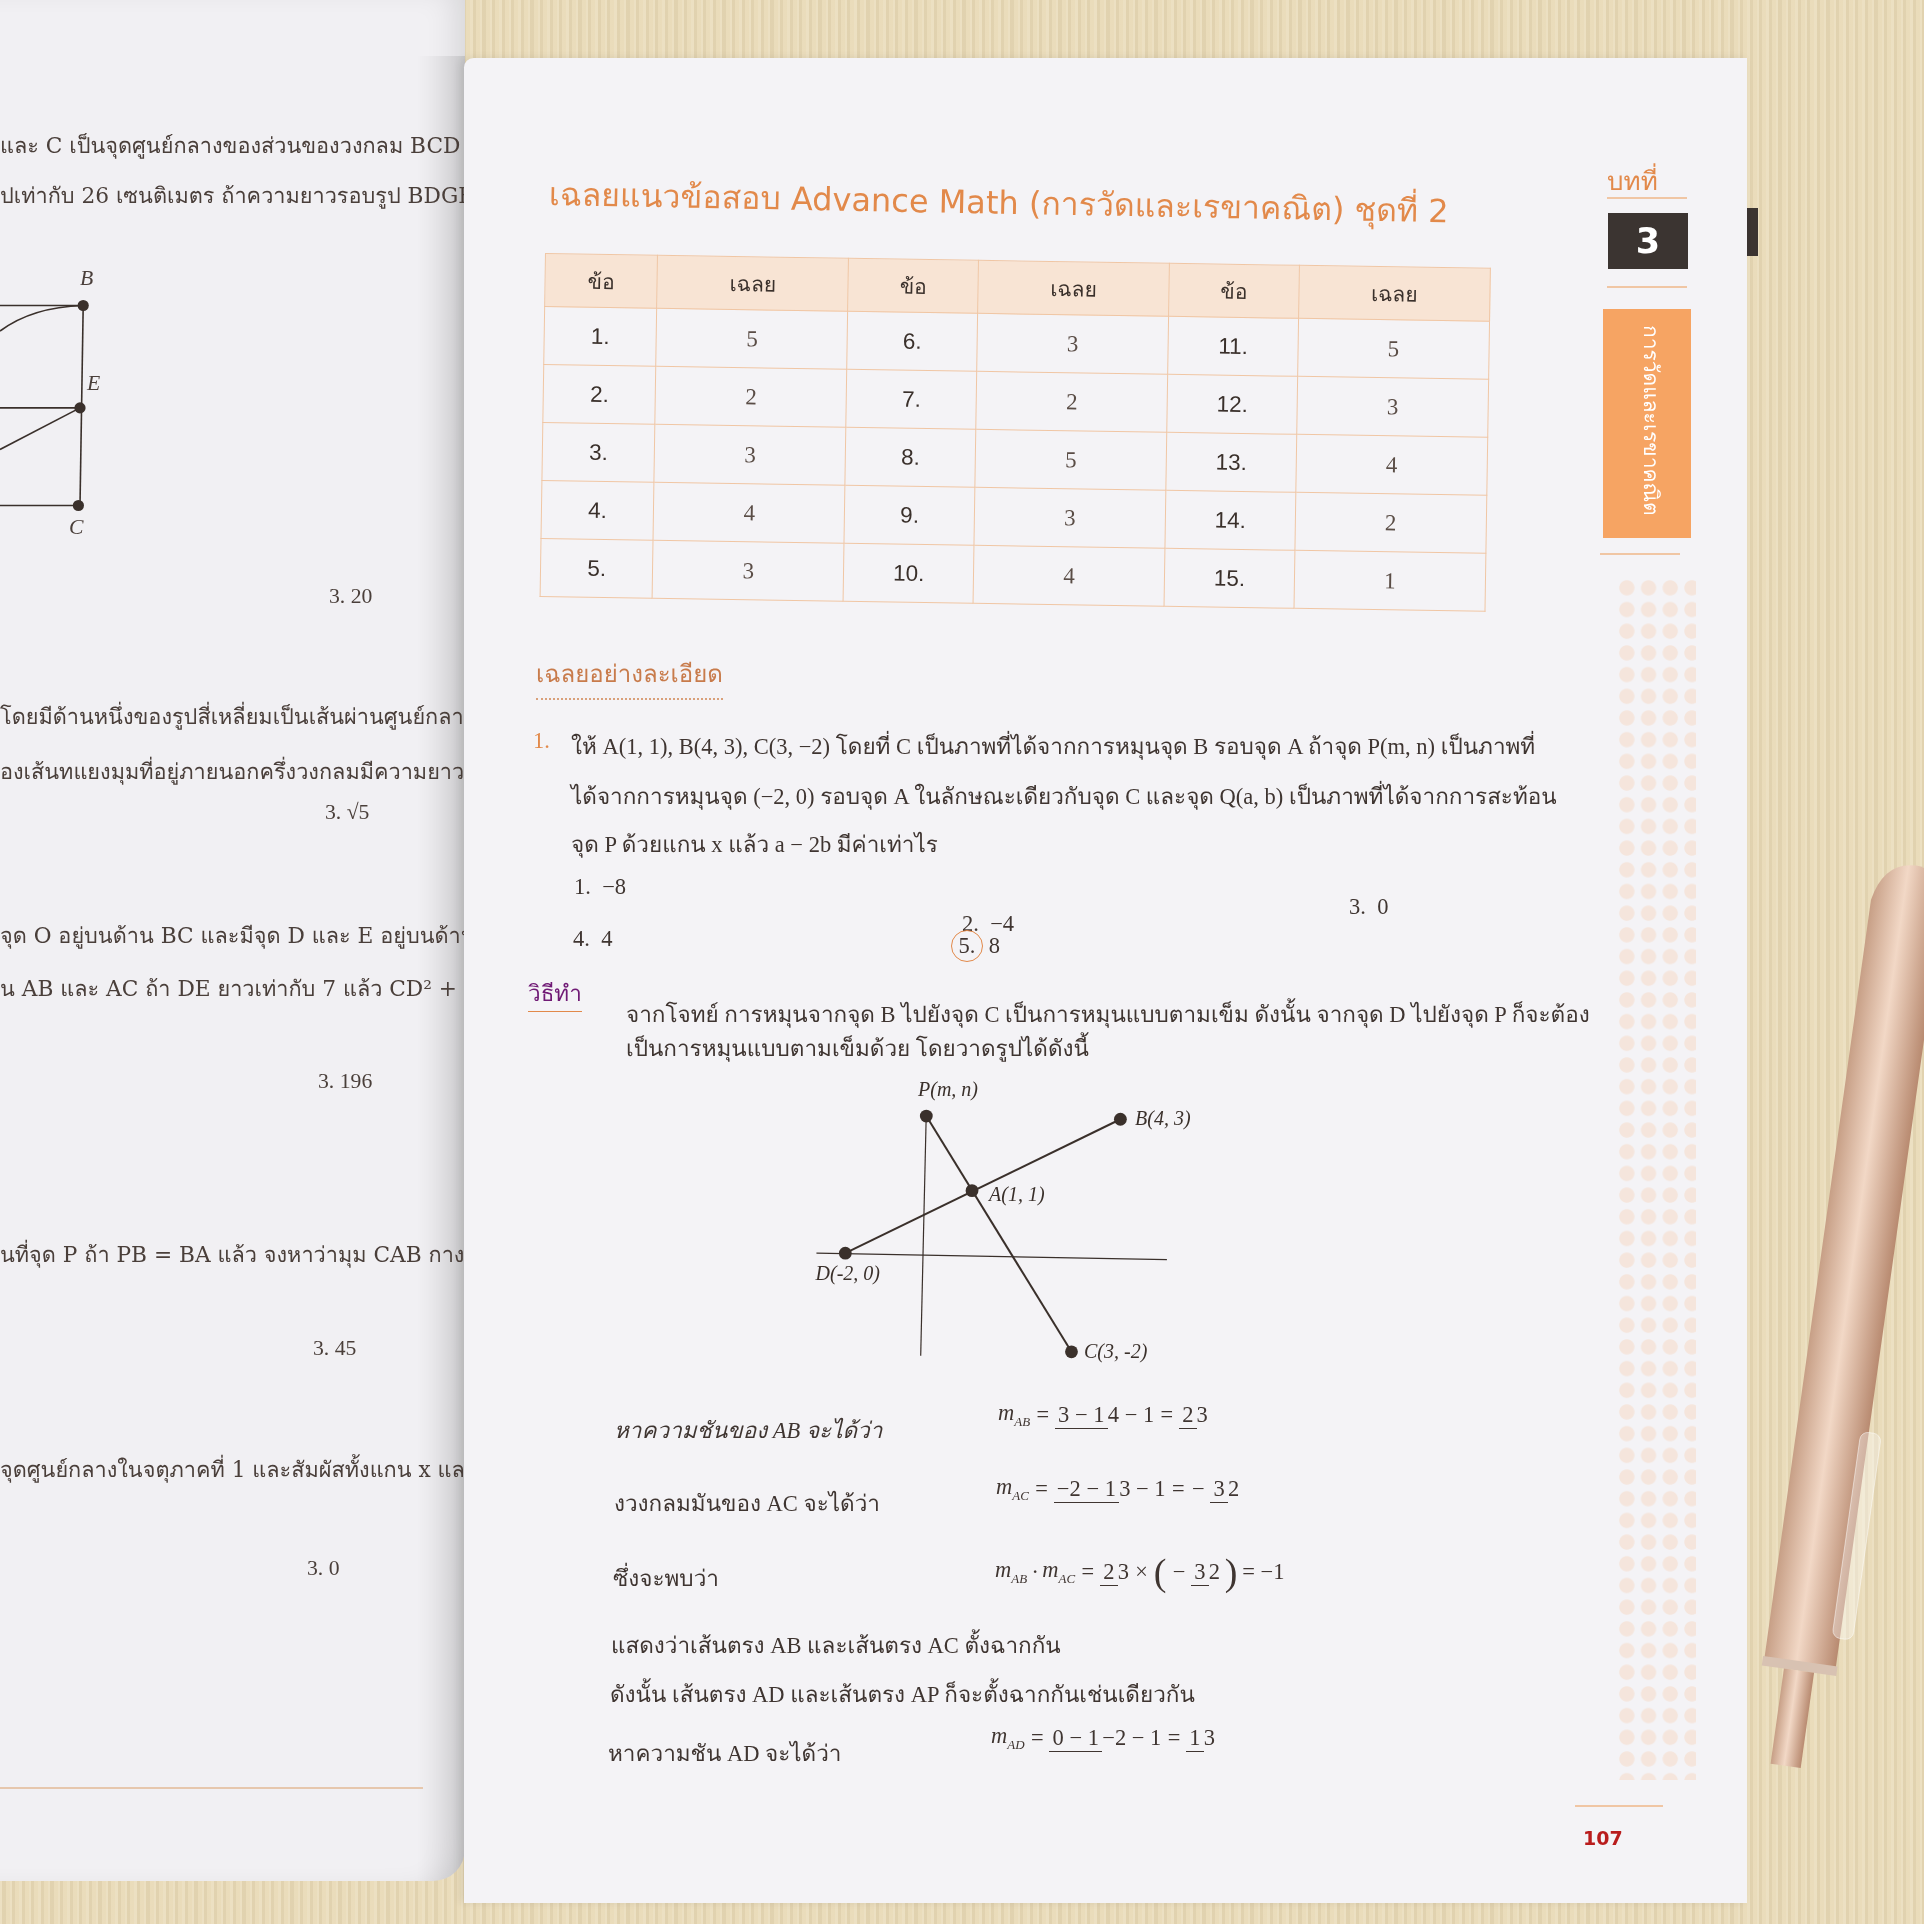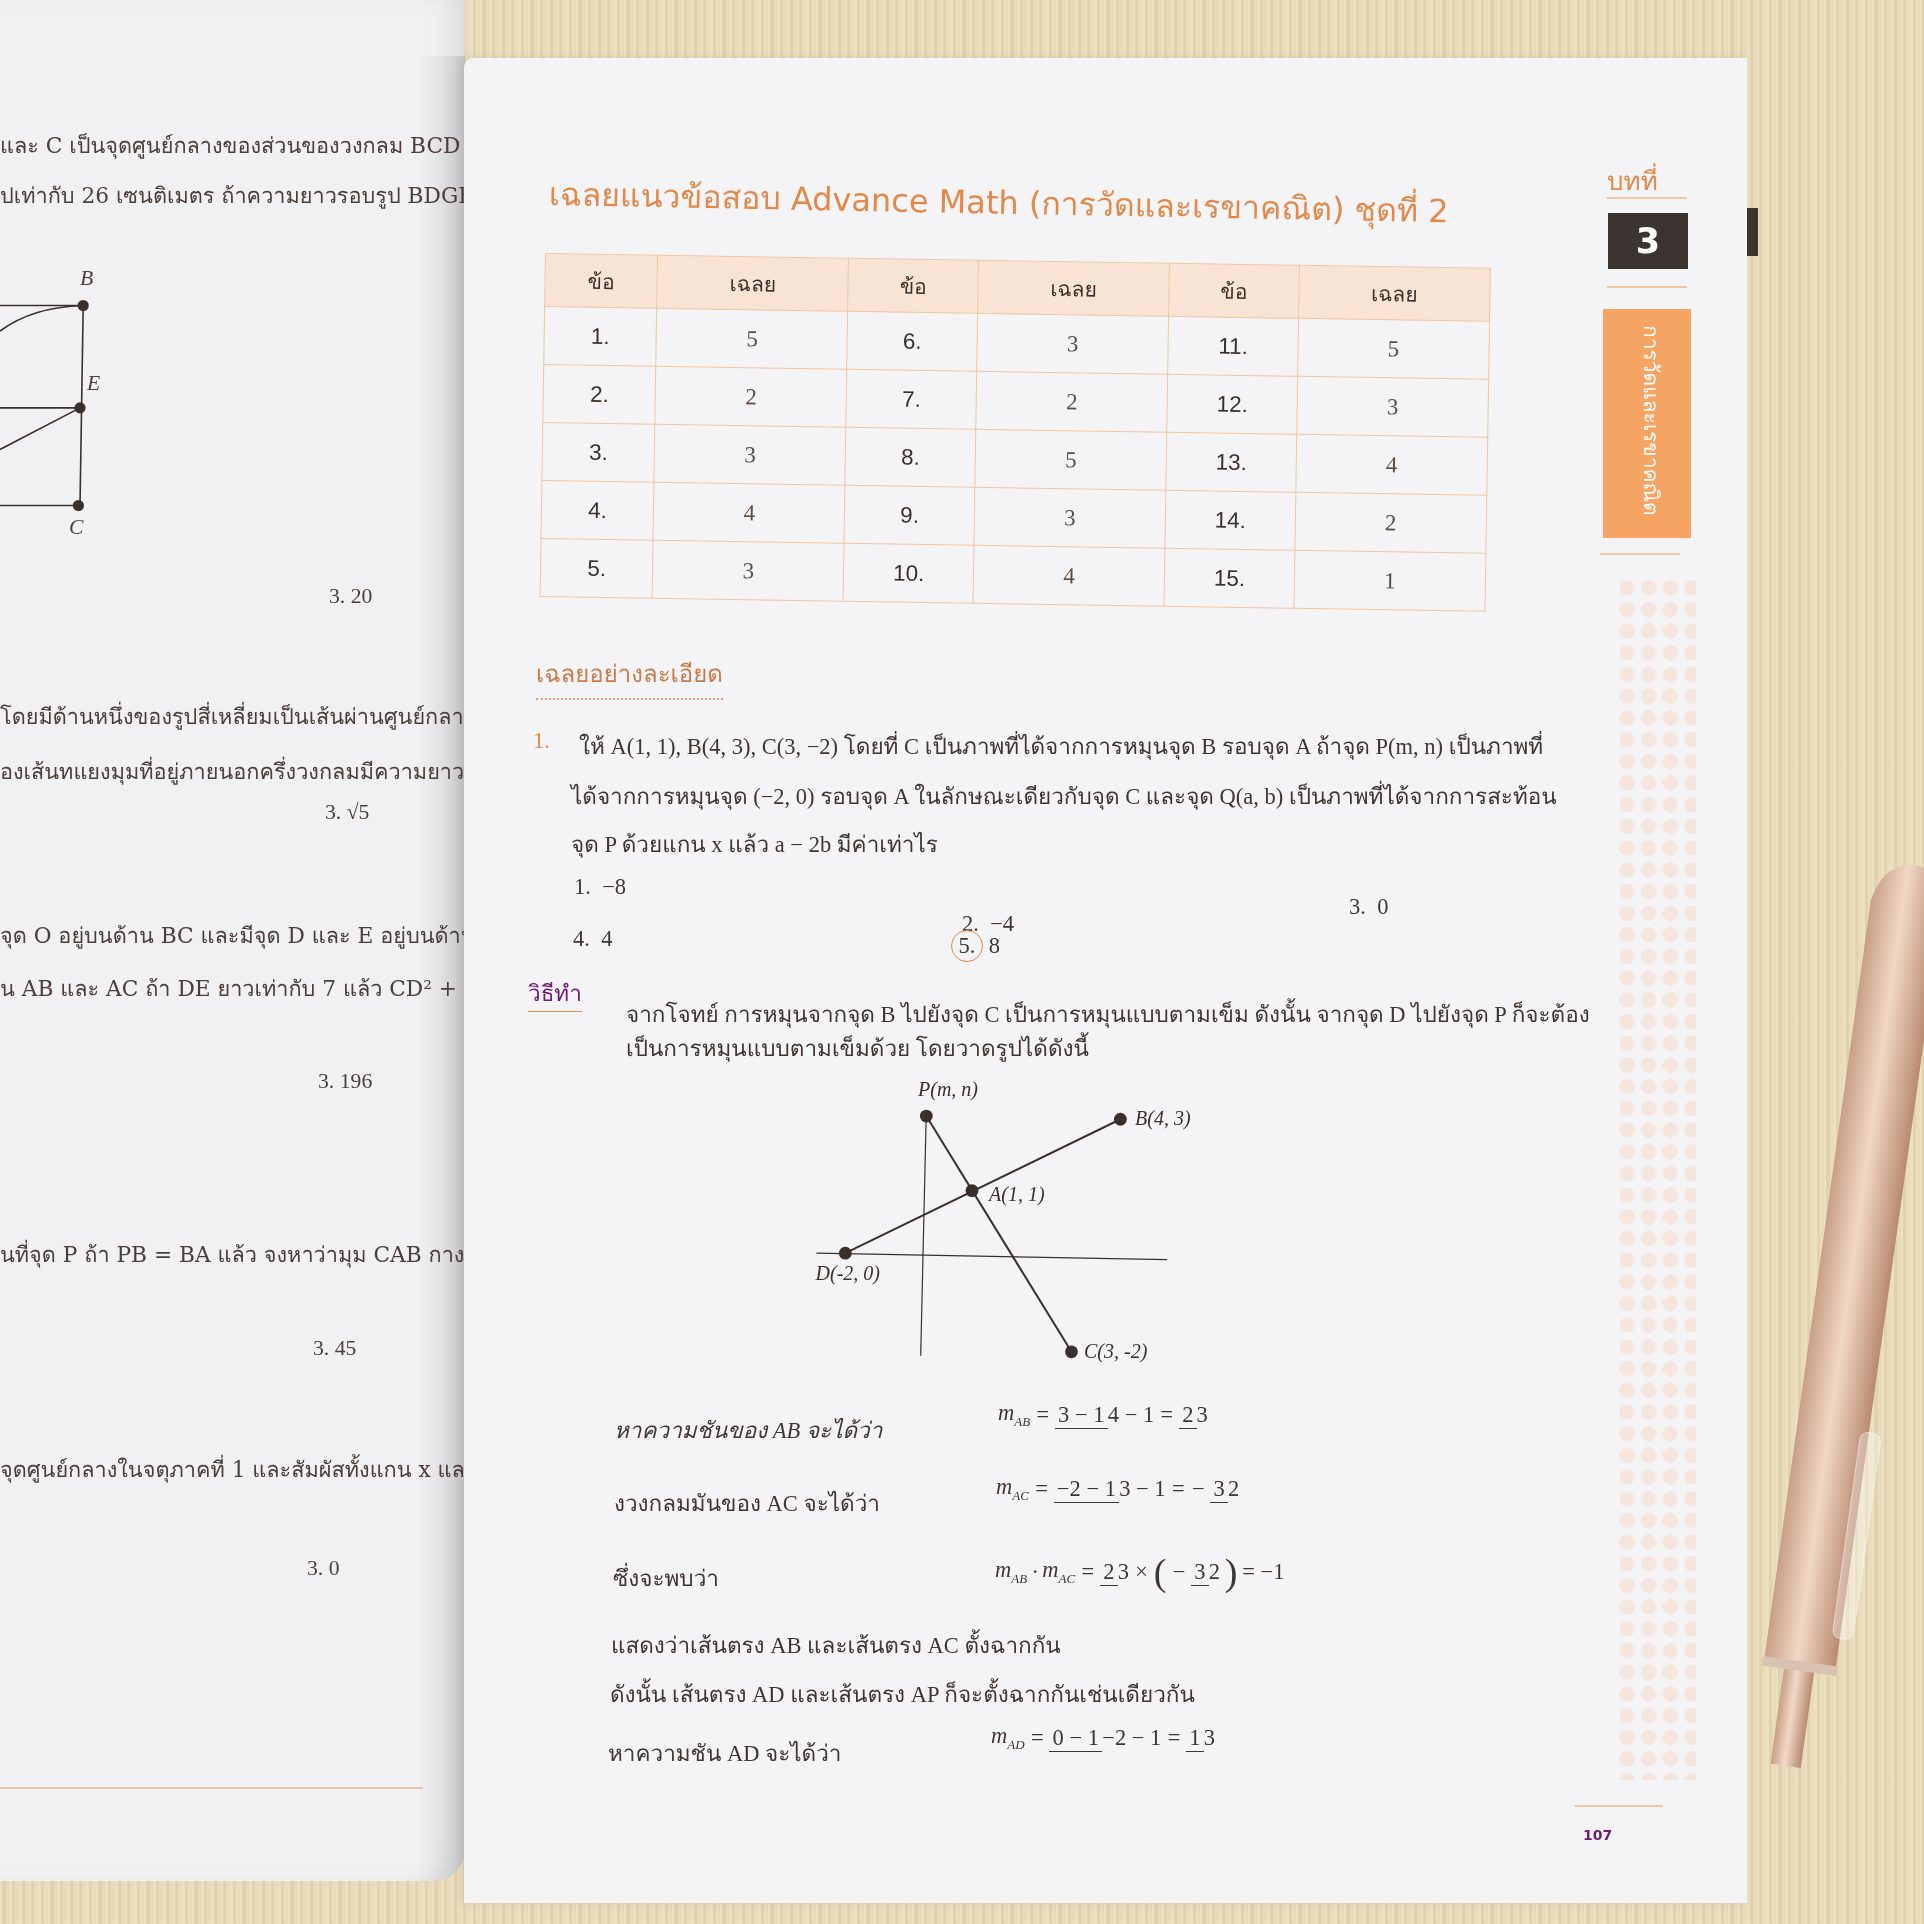--- a/index.html
+++ b/index.html
@@ -75,21 +75,21 @@
   .frac { display: inline-flex; align-items: center; font-style: normal; }
   .frac .num { border-bottom: 1.6px solid #3f3531; padding: 0 3.2px; }
   .sub { font-size: 13px; vertical-align: -6.4px; }
   .side-chapter-label { position: absolute; left: 1607px; top: 160px; font-family: "DejaVu Sans", sans-serif; font-size: 26px; color: #e2894a; }
   .side-line { position: absolute; height: 1.6px; background: #f0c6a4; }
   .chapter-box { position: absolute; left: 1608px; top: 213px; width: 80px; height: 56px; background: #3b3431; color: #fff; font-family: "DejaVu Sans", sans-serif; font-weight: bold; font-size: 35px; text-align: center; line-height: 56px; }
   .chapter-tab { position: absolute; left: 1603px; top: 309px; width: 88px; height: 229px; background: #f6a463; }
   .chapter-tab span { position: absolute; left: 32px; top: 16px; writing-mode: vertical-rl; color: #fff; font-family: "DejaVu Sans", sans-serif; font-size: 21px; }
   .dots { position: absolute; left: 1616px; top: 577px; width: 80px; height: 1203px;
     background-image: radial-gradient(circle, #f5e2d6 7.2px, transparent 8px); background-size: 21.7px 21.7px; opacity: 0.8; }
-  .page-number { position: absolute; left: 1583px; top: 1827px; font-family: "DejaVu Sans", sans-serif; font-weight: bold; font-size: 14px; color: #701a75; }
+  .page-number { position: absolute; left: 1583px; top: 1827px; font-family: "DejaVu Sans", sans-serif; font-weight: bold; font-size: 19px; color: #b91c1c; }
   .rp-footer-line { position: absolute; left: 1575px; top: 1805px; width: 88px; height: 1.6px; background: #f0c6a4; }
   .pen { position: absolute; left: 1749px; top: 850px; }
 </style>
 </head>
 <body>
 
 <div class="left-page">
   <div class="gutter"></div>
   <div class="lp-text" style="left:0;top:128px;">และ C เป็นจุดศูนย์กลางของส่วนของวงกลม BCD รัศมี</div>
   <div class="lp-text" style="left:0;top:178px;">ปเท่ากับ 26 เซนติเมตร ถ้าความยาวรอบรูป BDGE มีค่า</div>
@@ -189,21 +189,21 @@
       <td class="ans">4</td>
       <td>15.</td>
       <td class="ans">1</td>
     </tr>
   </tbody>
 </table>
 
 <div class="section-heading">เฉลยอย่างละเอียด</div>
 
 <div class="q-num">1.</div>
-<div class="body-line" style="left:571px;top:728px;margin-left:8px;">ให้ A(1, 1), B(4, 3), C(3, −2) โดยที่ C เป็นภาพที่ได้จากการหมุนจุด B รอบจุด A ถ้าจุด P(m, n) เป็นภาพที่</div>
+<div class="body-line" style="left:571px;top:728px;">ให้ A(1, 1), B(4, 3), C(3, −2) โดยที่ C เป็นภาพที่ได้จากการหมุนจุด B รอบจุด A ถ้าจุด P(m, n) เป็นภาพที่</div>
 <div class="body-line" style="left:571px;top:778px;">ได้จากการหมุนจุด (−2, 0) รอบจุด A ในลักษณะเดียวกับจุด C และจุด Q(a, b) เป็นภาพที่ได้จากการสะท้อน</div>
 <div class="body-line" style="left:571px;top:826px;">จุด P ด้วยแกน x แล้ว a − 2b มีค่าเท่าไร</div>
 
 <div class="choice" style="left:574px;top:874px;"><span>1.</span>&nbsp; <span>−8</span></div>
 <div class="choice" style="left:962px;top:884px;margin-top:27px;"><span>2.</span>&nbsp; <span>−4</span></div>
 <div class="choice" style="left:1349px;top:894px;"><span>3.</span>&nbsp; <span>0</span></div>
 <div class="choice" style="left:573px;top:926px;"><span>4.</span>&nbsp; <span>4</span></div>
 <div class="choice" style="left:951px;top:930px;"><span class="circle">5.</span> <span>8</span></div>
 
 <div class="method-label">วิธีทำ</div>

